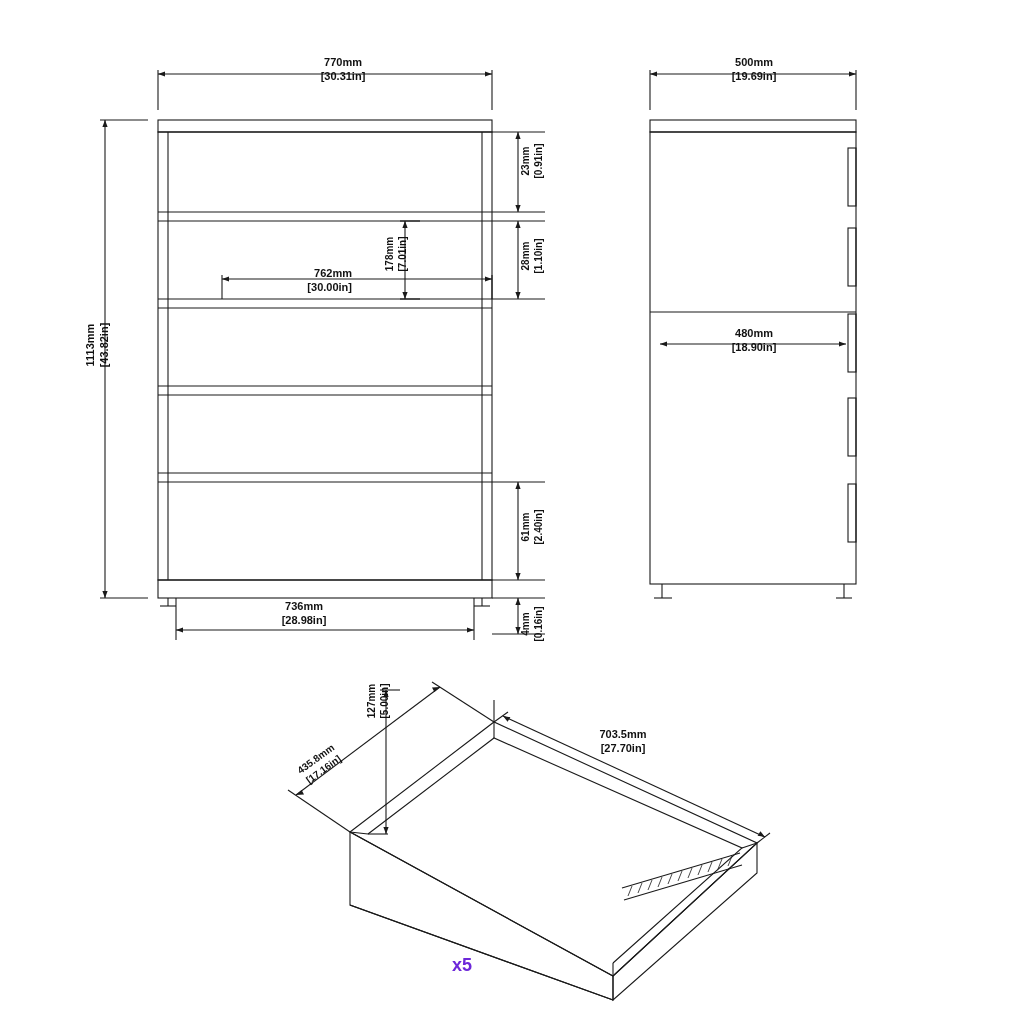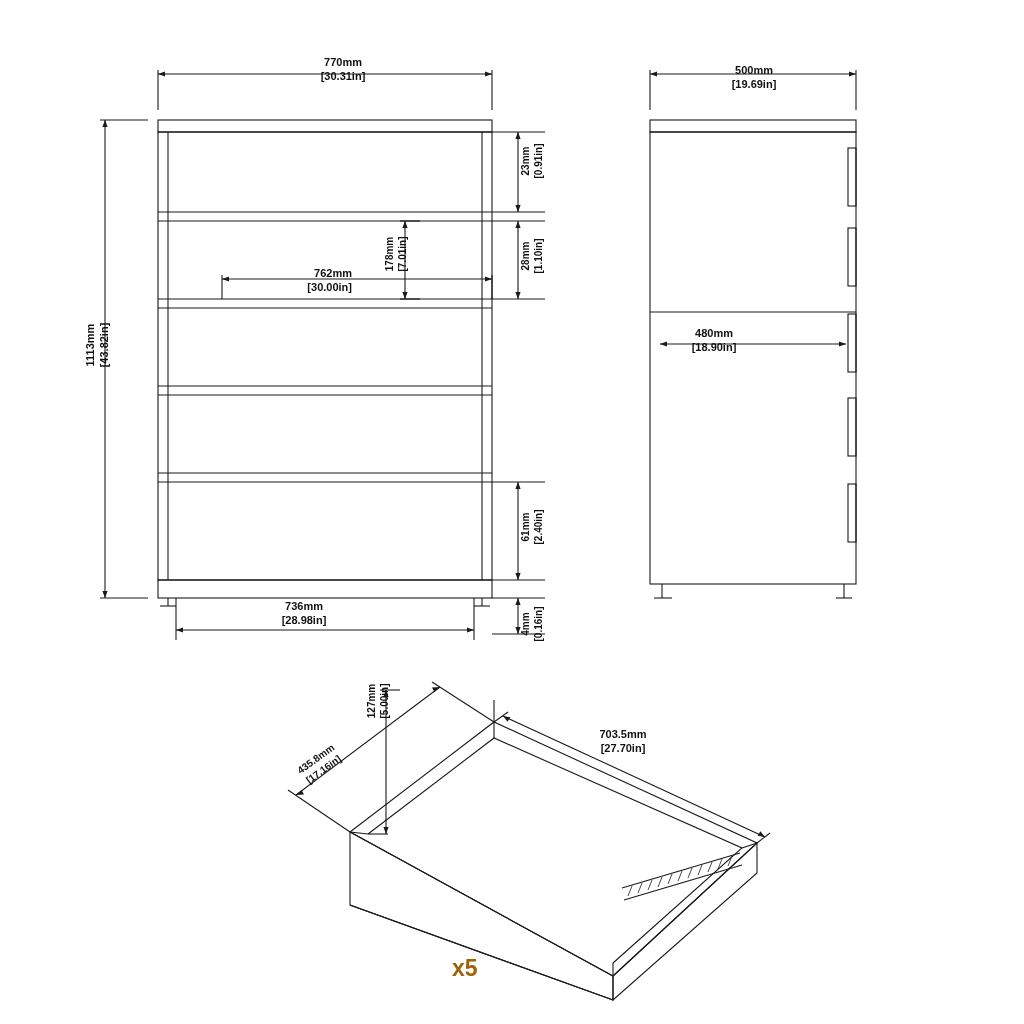--- a/index.html
+++ b/index.html
@@ -39,23 +39,23 @@
   }
   .lbl.small { font-size: 10px; }
   .lbl.vert {
     transform-origin: 0 0;
     transform: rotate(-90deg);
   }
   .lbl .mm { display: block; }
   .lbl .in { display: block; }
   .qty {
     position: absolute;
-    font-size: 23px;
+    font-size: 18px;
     font-weight: bold;
-    color: #a16207;
+    color: #6d28d9;
   }
 </style>
 </head>
 <body>
 
 <div id="stage">
 
   <svg class="diagram" viewBox="0 0 1024 1024">
     <g fill="none" stroke="#1a1a1a" stroke-width="1.1" shape-rendering="geometricPrecision">
 
@@ -290,26 +290,26 @@
   <div class="lbl vert small" style="left:520px; top:563px; width:72px;">
     <span class="mm">61mm</span>
     <span class="in">[2.40in]</span>
   </div>
 
   <div class="lbl vert small" style="left:520px; top:660px; width:72px;">
     <span class="mm">4mm</span>
     <span class="in">[0.16in]</span>
   </div>
 
-  <div class="lbl" style="left:700px; top:56px; width:108px;margin-top:8px;">
+  <div class="lbl" style="left:700px; top:56px; width:108px;">
     <span class="mm">500mm</span>
     <span class="in">[19.69in]</span>
   </div>
 
-  <div class="lbl" style="left:660px; top:327px; width:108px;">
+  <div class="lbl" style="left:700px; top:327px; width:108px;">
     <span class="mm">480mm</span>
     <span class="in">[18.90in]</span>
   </div>
 
   <div class="lbl" style="left:568px; top:728px; width:110px;">
     <span class="mm">703.5mm</span>
     <span class="in">[27.70in]</span>
   </div>
 
   <div class="lbl small" style="left:278px; top:752px; width:84px; transform: rotate(-36deg); transform-origin: 50% 50%;">

